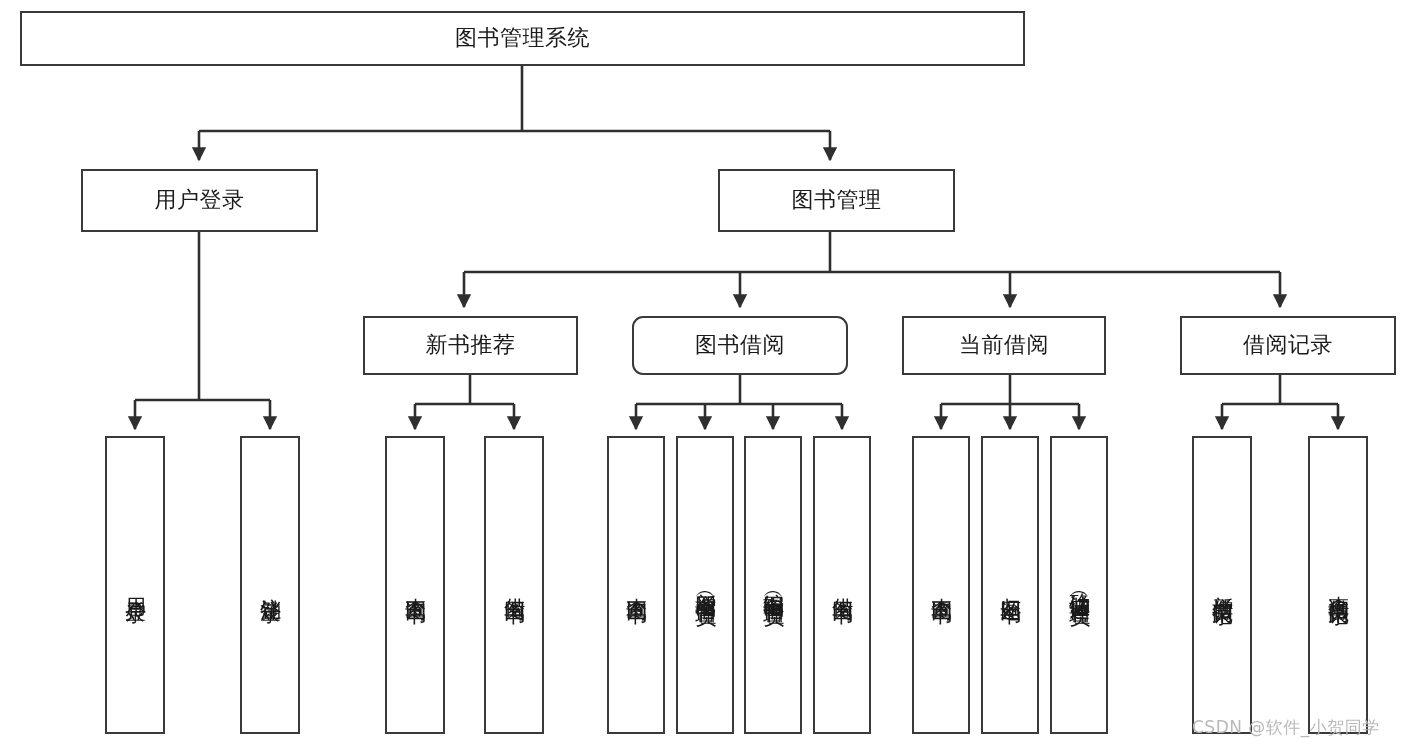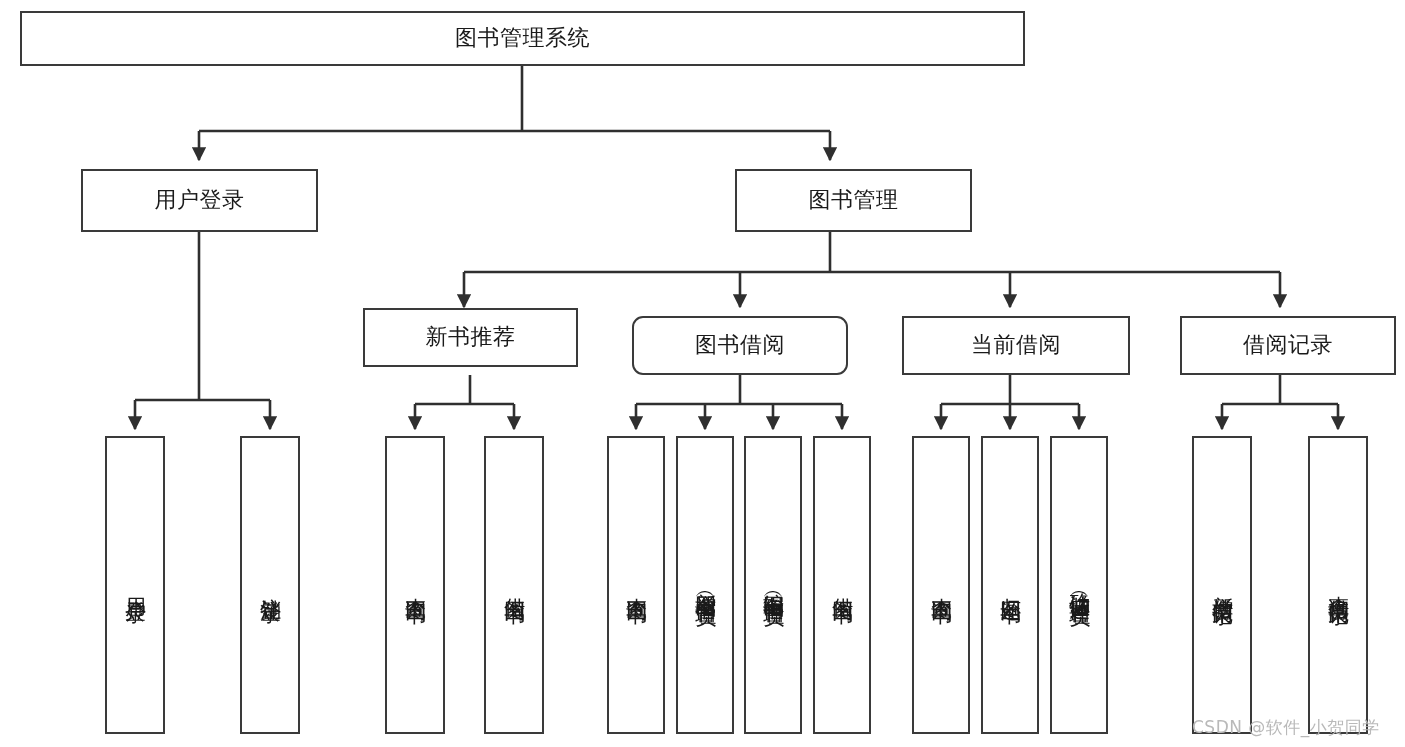--- a/index.html
+++ b/index.html
@@ -120,33 +120,33 @@
   </svg>
 
   <div class="node horizontal" style="left:20px; top:11px; width:1005px; height:55px;">
     <span>图书管理系统</span>
   </div>
 
   <div class="node horizontal" style="left:81px; top:169px; width:237px; height:63px;">
     <span>用户登录</span>
   </div>
 
-  <div class="node horizontal" style="left:735px; top:169px; width:237px; height:63px;">
+  <div class="node horizontal" style="left:718px; top:169px; width:237px; height:63px;">
     <span>图书管理</span>
   </div>
 
-  <div class="node horizontal" style="left:363px; top:308px; width:215px; height:59px;">
+  <div class="node horizontal" style="left:363px; top:316px; width:215px; height:59px;">
     <span>新书推荐</span>
   </div>
 
   <div class="node horizontal" style="left:632px; top:316px; width:216px; height:59px;border-radius:11px;">
     <span>图书借阅</span>
   </div>
 
-  <div class="node horizontal" style="left:902px; top:316px; width:228px; height:59px;">
+  <div class="node horizontal" style="left:902px; top:316px; width:204px; height:59px;">
     <span>当前借阅</span>
   </div>
 
   <div class="node horizontal" style="left:1172px; top:316px; width:216px; height:59px;margin-left:8px;">
     <span>借阅记录</span>
   </div>
 
   <div class="node vertical" style="left:105px; top:436px; width:60px; height:298px;">
     <span class="vtext">用户登录</span>
   </div>

